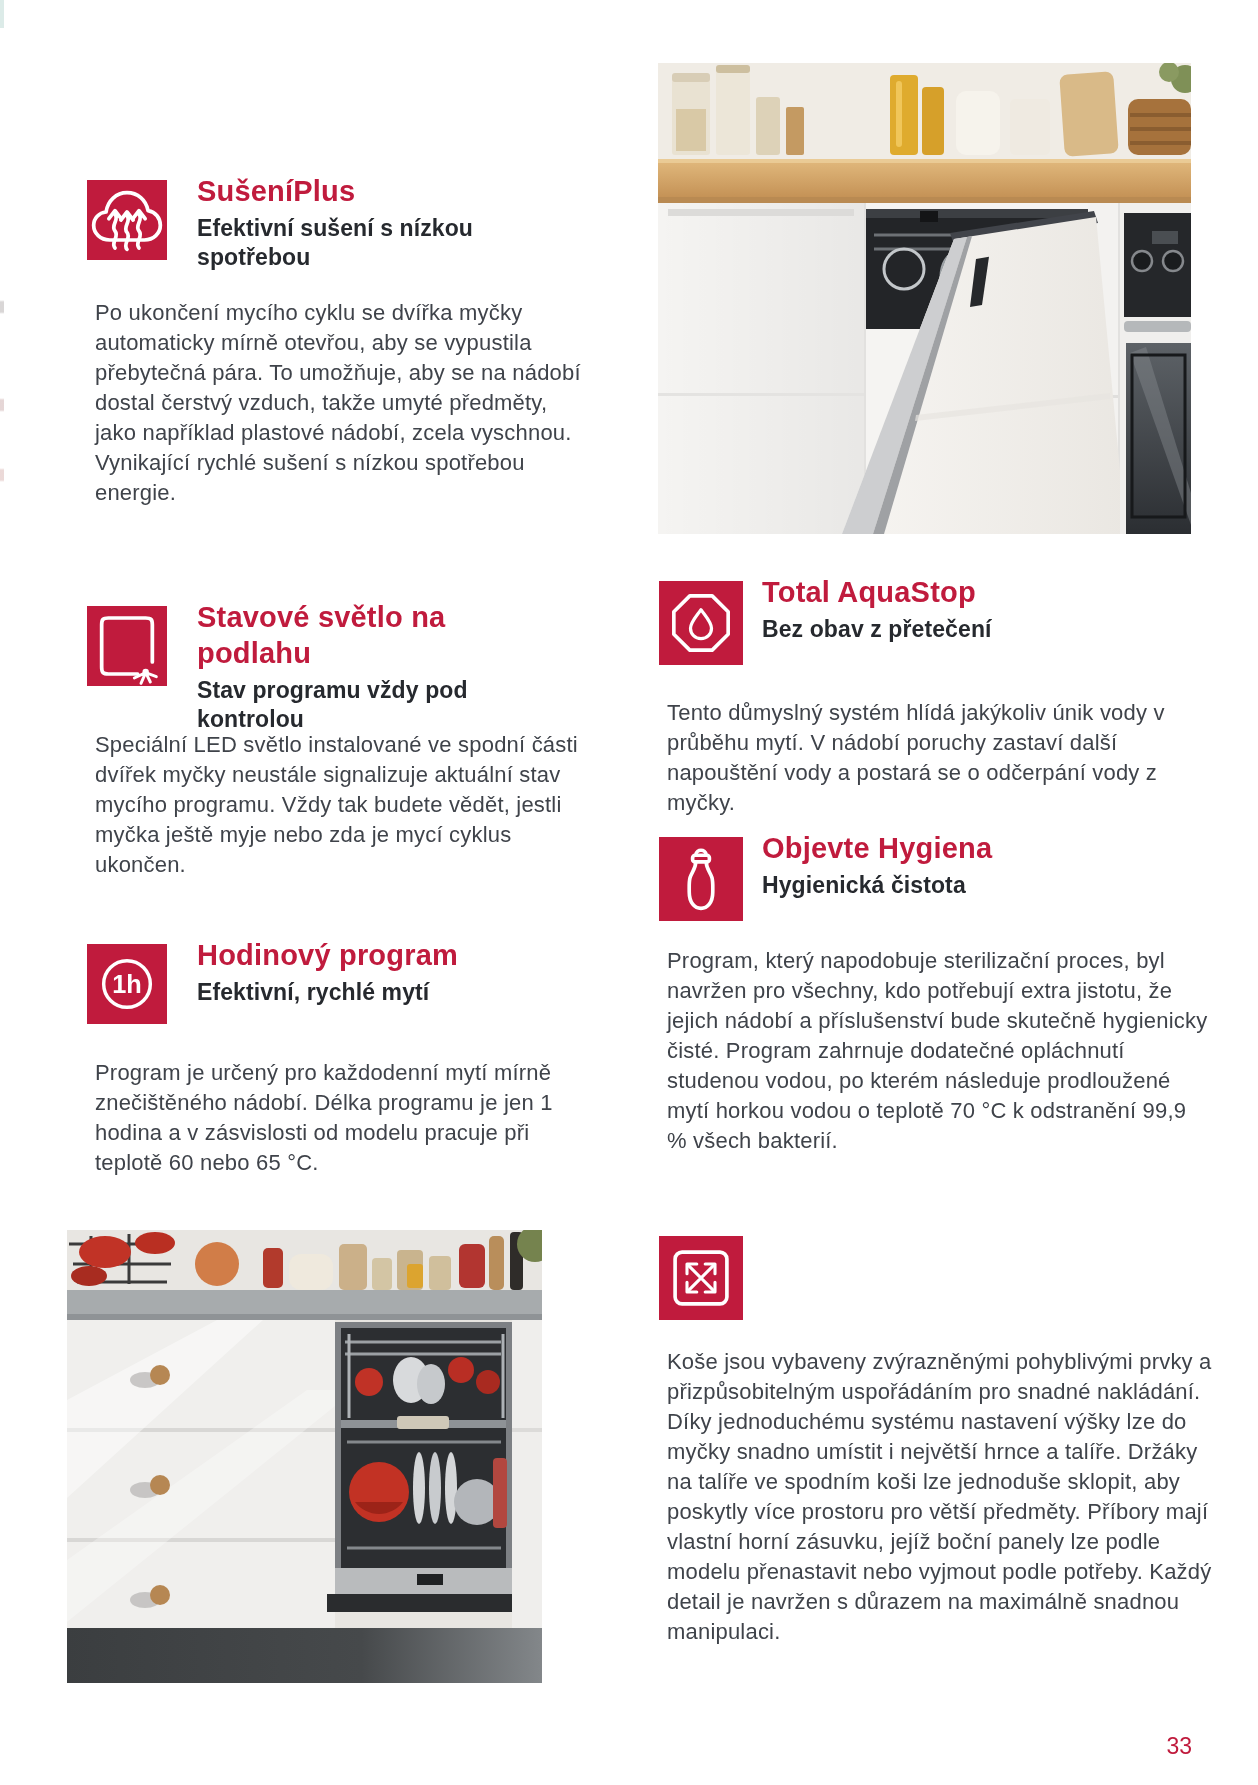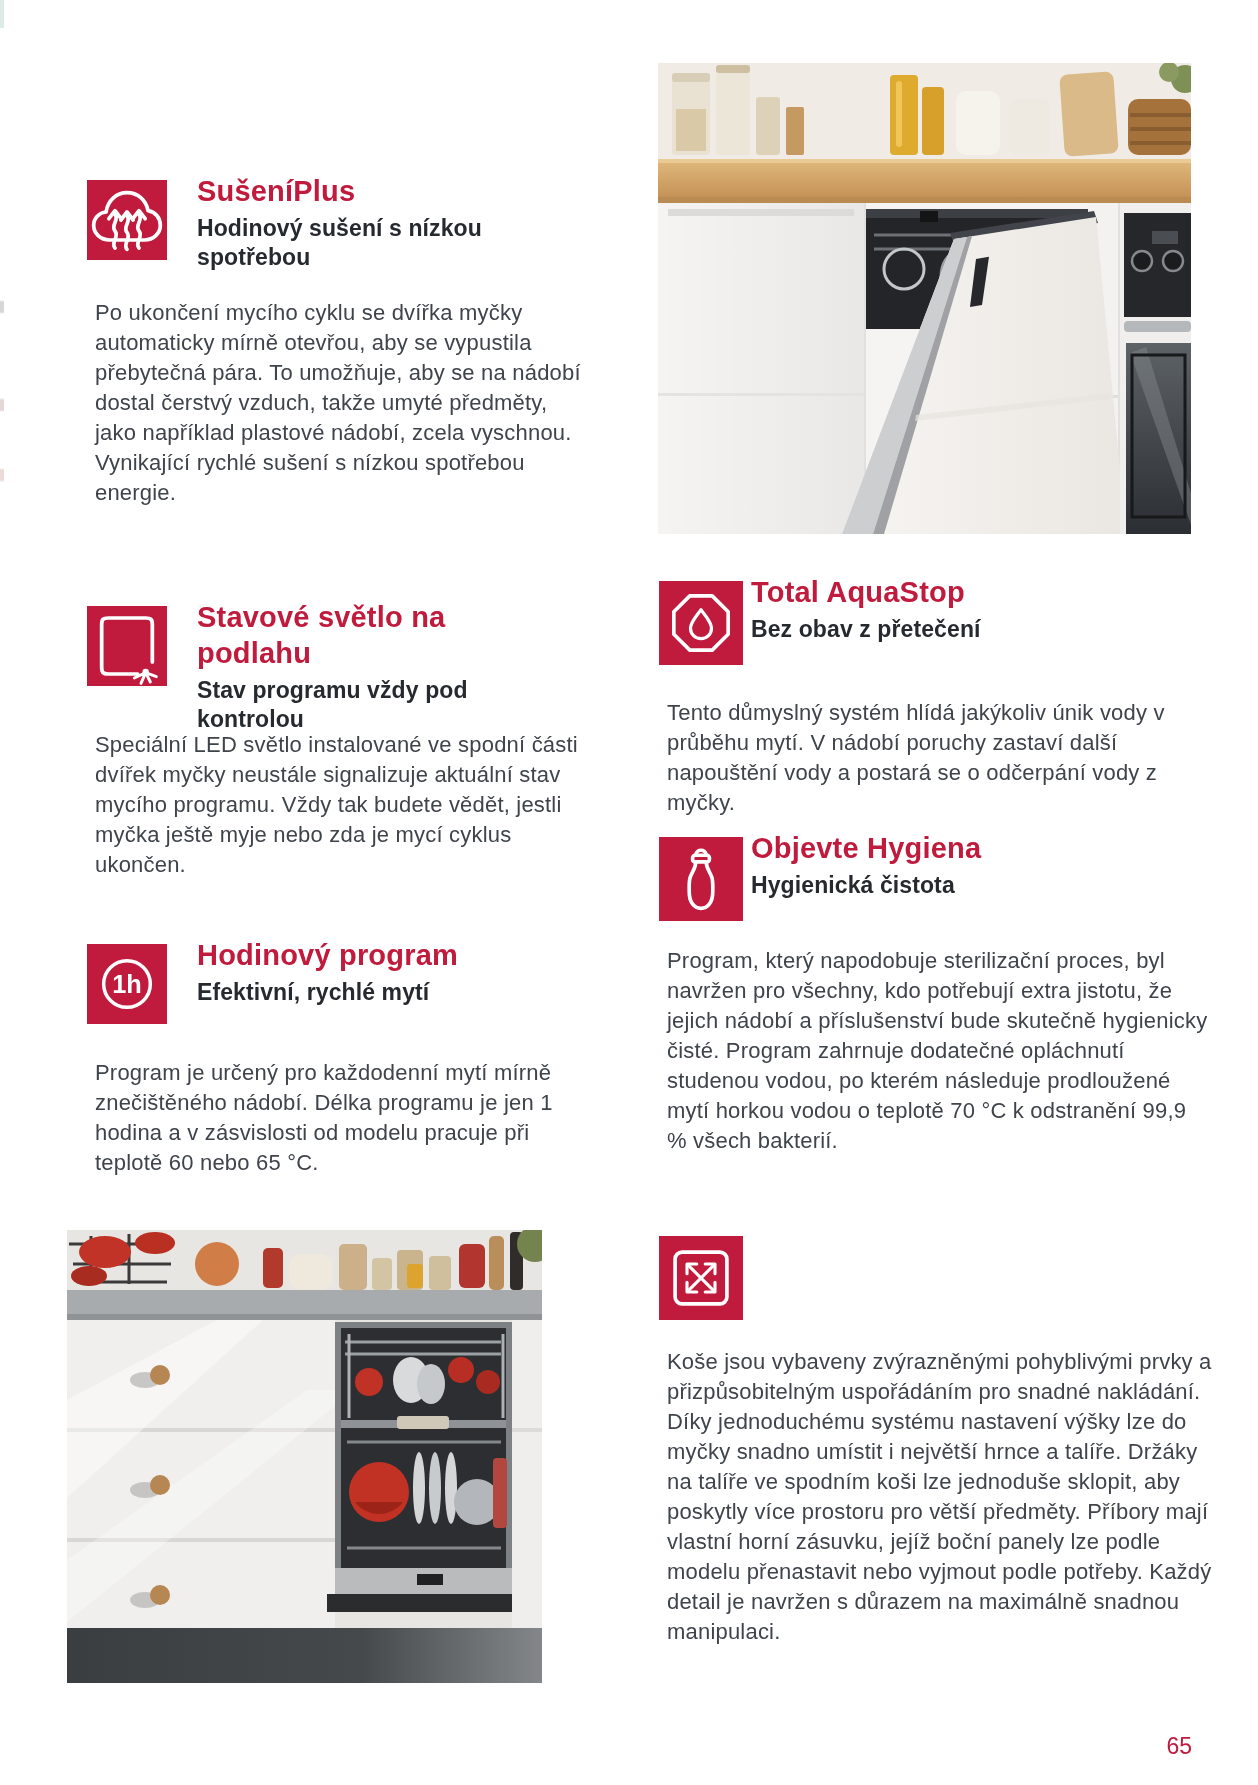--- a/index.html
+++ b/index.html
@@ -13,21 +13,21 @@
       rgba(146,138,138,.35) 302px 312px, transparent 314px 398px,
       rgba(170,120,120,.30) 400px 410px, transparent 412px 468px,
       rgba(185,120,115,.28) 470px 480px, transparent 482px);}
   .photo{position:absolute;display:block;}
   .feature{position:absolute;display:flex;align-items:flex-start;}
   .icon-box{flex:none;width:80px;height:80px;background:var(--accent);display:flex;align-items:center;justify-content:flex-end;}
   .feature.right .icon-box{width:84px;height:84px;}
   .icon-box svg{width:100%;height:100%;display:block;}
   .ftext{margin-left:30px;margin-top:-7px;}
   .feature.left .ftext{width:295px;}
-  .feature.right .ftext{width:440px;margin-left:8px;}
+  .feature.right .ftext{width:440px;margin-left:19px;}
   .ftitle{margin:0;font-size:29px;line-height:36px;font-weight:700;color:var(--accent);letter-spacing:.2px;}
   .fsub{margin:5px 0 0 0;font-size:23px;line-height:29px;font-weight:700;color:var(--sub);letter-spacing:.1px;}
   .body{position:absolute;margin:8px;font-size:22px;line-height:30px;color:var(--body);letter-spacing:.2px;}
   .pageno{position:absolute;right:66px;top:1733px;font-size:23px;line-height:26px;color:var(--accent);}
 </style>
 </head>
 <body>
 
 <div class="page">
 
@@ -201,21 +201,21 @@
     <div class="icon-box">
       <svg viewBox="0 0 60 60" fill="none" stroke="#ffffff" stroke-width="2.8" stroke-linecap="round" stroke-linejoin="round">
         <path d="M21 51 c-3.6-4.3 3.6-8.4 0-12.7 c-3.6-4.3 3.6-8.4 0-12.7 M16.4 29 L21 23 L25.6 29"></path>
         <path d="M30 52 c-3.6-4.3 3.6-8.4 0-12.7 c-3.6-4.3 3.6-8.4 0-12.7 M25.4 30 L30 24 L34.6 30"></path>
         <path d="M39 51 c-3.6-4.3 3.6-8.4 0-12.7 c-3.6-4.3 3.6-8.4 0-12.7 M34.4 29 L39 23 L43.6 29"></path>
         <path d="M17 45 C10 45 5 40 5 34 C5 28.5 9 24.5 14.3 24 C15.5 15.5 22 9.5 30 9.5 C38 9.5 44.3 15 45.8 23 C51.5 24 55 28.5 55 34 C55 40 50 45 43 45 Z"></path>
       </svg>
     </div>
     <div class="ftext">
       <h2 class="ftitle">SušeníPlus</h2>
-      <h3 class="fsub">Hodinový sušení s nízkou spotřebou</h3>
+      <h3 class="fsub">Efektivní sušení s nízkou spotřebou</h3>
     </div>
   </section>
   <p class="body" style="left:87px;top:290px;width:488px">Po ukončení mycího cyklu se dvířka myčky automaticky mírně otevřou, aby se vypustila přebytečná pára. To umožňuje, aby se na nádobí dostal čerstvý vzduch, takže umyté předměty, jako například plastové nádobí, zcela vyschnou. Vynikající rychlé sušení s nízkou spotřebou energie.</p>
 
   <section class="feature left" style="left:87px;top:606px">
     <div class="icon-box">
       <svg viewBox="0 0 60 60" fill="none" stroke="#ffffff" stroke-width="2.8" stroke-linecap="round" stroke-linejoin="round">
         <path d="M38 51 H16 C12 51 11 50 11 46 V14 C11 10 12 9 16 9 H44 C48 9 49 10 49 14 V42"></path>
         <g stroke-width="2.2">
           <path d="M44 50 L35.5 54 M44 50 L40.5 58 M44 50 L47.5 57 M44 50 L52 53"></path>
@@ -279,15 +279,15 @@
         <rect x="11.5" y="11.5" width="37" height="37" rx="5"></rect>
         <g stroke-width="2.2">
           <path d="M21 21 L39 39 M39 21 L21 39"></path>
           <path d="M20 27 V20 H27 M33 20 H40 V27 M40 33 V40 H33 M27 40 H20 V33"></path>
         </g>
       </svg>
     </div>
   </section>
   <p class="body" style="left:659px;top:1339px;width:560px">Koše jsou vybaveny zvýrazněnými pohyblivými prvky a přizpůsobitelným uspořádáním pro snadné nakládání. Díky jednoduchému systému nastavení výšky lze do myčky snadno umístit i největší hrnce a talíře. Držáky na talíře ve spodním koši lze jednoduše sklopit, aby poskytly více prostoru pro větší předměty. Příbory mají vlastní horní zásuvku, jejíž boční panely lze podle modelu přenastavit nebo vyjmout podle potřeby. Každý detail je navržen s důrazem na maximálně snadnou manipulaci.</p>
 
-  <div class="pageno">65</div>
+  <div class="pageno">33</div>
 
 </div>
 
 </body></html>

